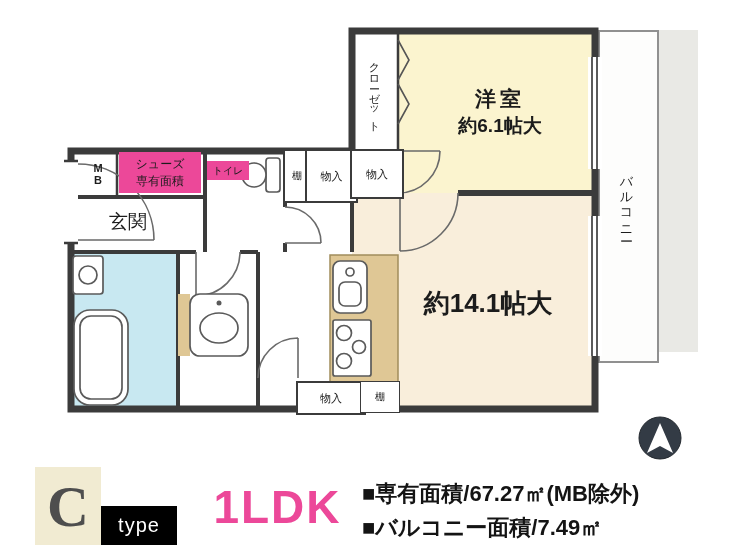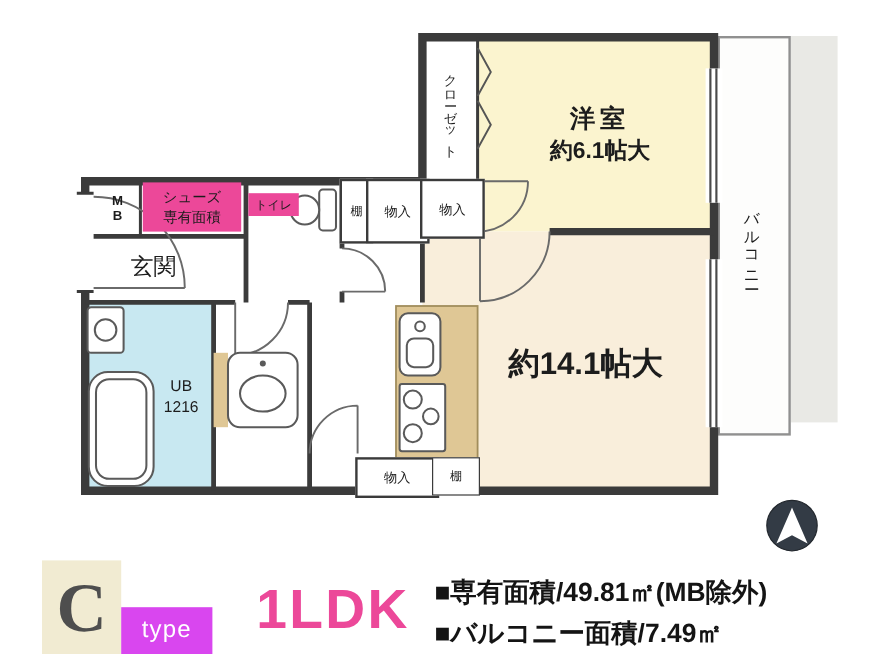--- a/index.html
+++ b/index.html
@@ -93,32 +93,28 @@
 
   <div class="lbl col sticker" style="left:119px;top:152px;width:82px;height:41px;font-size:12px;line-height:17px;">
     <span>シューズ</span>
     <span>専有面積</span>
   </div>
 
   <div class="lbl sticker" style="left:207px;top:161px;width:42px;height:19px;font-size:10px;">トイレ</div>
 
   <div class="lbl" style="left:103px;top:212px;width:50px;height:20px;font-size:19px;">玄関</div>
 
-  <div class="lbl col" style="left:128px;top:312px;width:46px;height:36px;font-size:13px;line-height:17px;">
-    <span>UB</span>
-    <span>1216</span>
-  </div>
 
   <div class="wbox" style="left:283px;top:149px;width:24px;height:50px;font-size:10px;">棚</div>
   <div class="wbox" style="left:305px;top:149px;width:49px;height:50px;font-size:11px;">物入</div>
   <div class="wbox" style="left:350px;top:149px;width:50px;height:46px;font-size:11px;">物入</div>
   <div class="wbox" style="left:296px;top:381px;width:66px;height:30px;font-size:11px;">物入</div>
   <div class="wbox" style="left:360px;top:381px;width:38px;height:30px;font-size:10px;border-width:1.5px;">棚</div>
 
   <div class="legend-c" style="left:35px;top:467px;width:66px;height:78px;background:#F1EBD2;font-size:58px;color:#4e4e4e;">C</div>
-  <div class="lbl" style="left:101px;top:506px;width:76px;height:39px;background:#d946ef;color:#ffffff;font-size:20px;letter-spacing:1px;">type</div>
+  <div class="lbl" style="left:101px;top:506px;width:76px;height:39px;background:#000000;color:#ffffff;font-size:20px;letter-spacing:1px;">type</div>
   <div class="lbl" style="left:190px;top:472px;width:175px;height:70px;font-size:46px;font-weight:bold;letter-spacing:2px;color:#ec4899;">1LDK</div>
   <div class="abs areas" style="left:362px;top:477px;z-index:10;font-size:22px;font-weight:bold;color:#141414;line-height:34px;">
-    <div>■専有面積/49.81㎡(MB除外)</div>
+    <div>■専有面積/67.27㎡(MB除外)</div>
     <div>■バルコニー面積/7.49㎡</div>
   </div>
 
 </div>
 
 </body></html>

